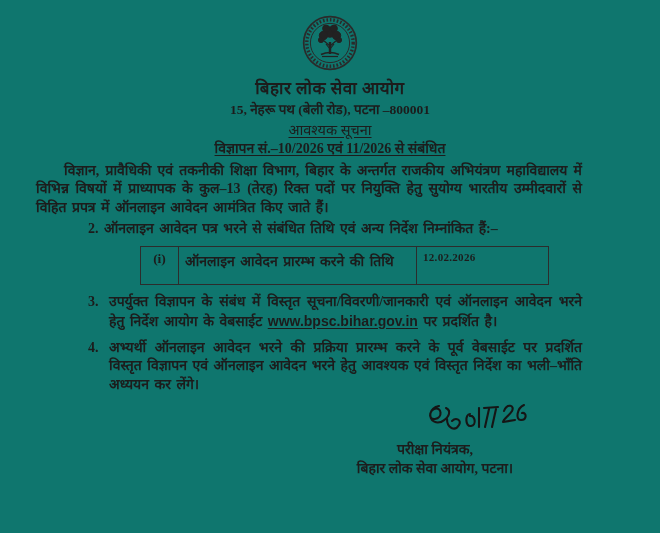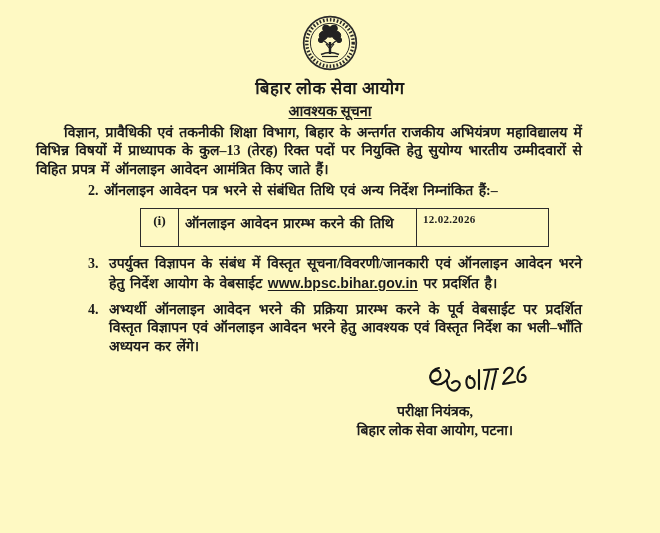--- a/index.html
+++ b/index.html
@@ -6,36 +6,36 @@
   html, body { background: #ffffff; }
   body {
     width: 660px; height: 533px;
     font-family: "Liberation Serif", "DejaVu Serif", serif;
     color: #1c1c1c;
   }
   .page {
     position: relative;
     width: 660px; height: 533px;
     overflow: hidden;
-    background: #fef9c3;
+    background: #0f766e;
   }
   .center { text-align: center; }
   .seal-wrap { padding-top: 15px; text-align: center; }
   .org-name {
     margin-top: 4px;
     font-size: 17px; font-weight: bold; line-height: 20px;
     letter-spacing: 0.5px;
   }
   .address {
     margin-top: 2px;
     font-size: 13.5px; font-weight: bold; line-height: 17px;
   }
   .notice-label {
     margin-top: 3px;
-    font-size: 14.5px; font-weight: bold; line-height: 18px;
+    font-size: 14.5px; font-weight: normal; line-height: 18px;
     text-decoration: underline;
     text-underline-offset: 2px;
   }
   .subject-line {
     margin-top: 1px;
     font-size: 14px; font-weight: bold; line-height: 18px;
     text-decoration: underline;
     text-underline-offset: 2px;
   }
   .para1 {
@@ -101,21 +101,23 @@
         <circle cx="32" cy="13.5" r="3.4"></circle>
         <circle cx="19" cy="25" r="2.6"></circle>
         <circle cx="37" cy="25" r="2.6"></circle>
         <path d="M19 39.5 Q28 35.5 37 39.5" stroke-width="1.6" fill="none"></path>
         <path d="M20 41.5 H36" stroke-width="1.2" fill="none"></path>
       </g>
     </svg>
   </div>
 
   <div class="org-name center">बिहार लोक सेवा आयोग</div>
+  <div class="address center">15, नेहरू पथ (बेली रोड), पटना –800001</div>
   <div class="notice-label center">आवश्यक सूचना</div>
+  <div class="subject-line center">विज्ञापन सं.–10/2026 एवं 11/2026 से संबंधित</div>
 
   <p class="para1">विज्ञान, प्रावैधिकी एवं तकनीकी शिक्षा विभाग, बिहार के अन्तर्गत राजकीय अभियंत्रण महाविद्यालय में विभिन्न विषयों में प्राध्यापक के कुल–13 (तेरह) रिक्त पदों पर नियुक्ति हेतु सुयोग्य भारतीय उम्मीदवारों से विहित प्रपत्र में ऑनलाइन आवेदन आमंत्रित किए जाते हैं।</p>
 
   <div class="heading2">
     <span>2.</span>
     <span class="underlined">ऑनलाइन आवेदन पत्र भरने से संबंधित तिथि एवं अन्य निर्देश निम्नांकित हैं:–</span>
   </div>
 
   <table class="dates">
     <tbody>

